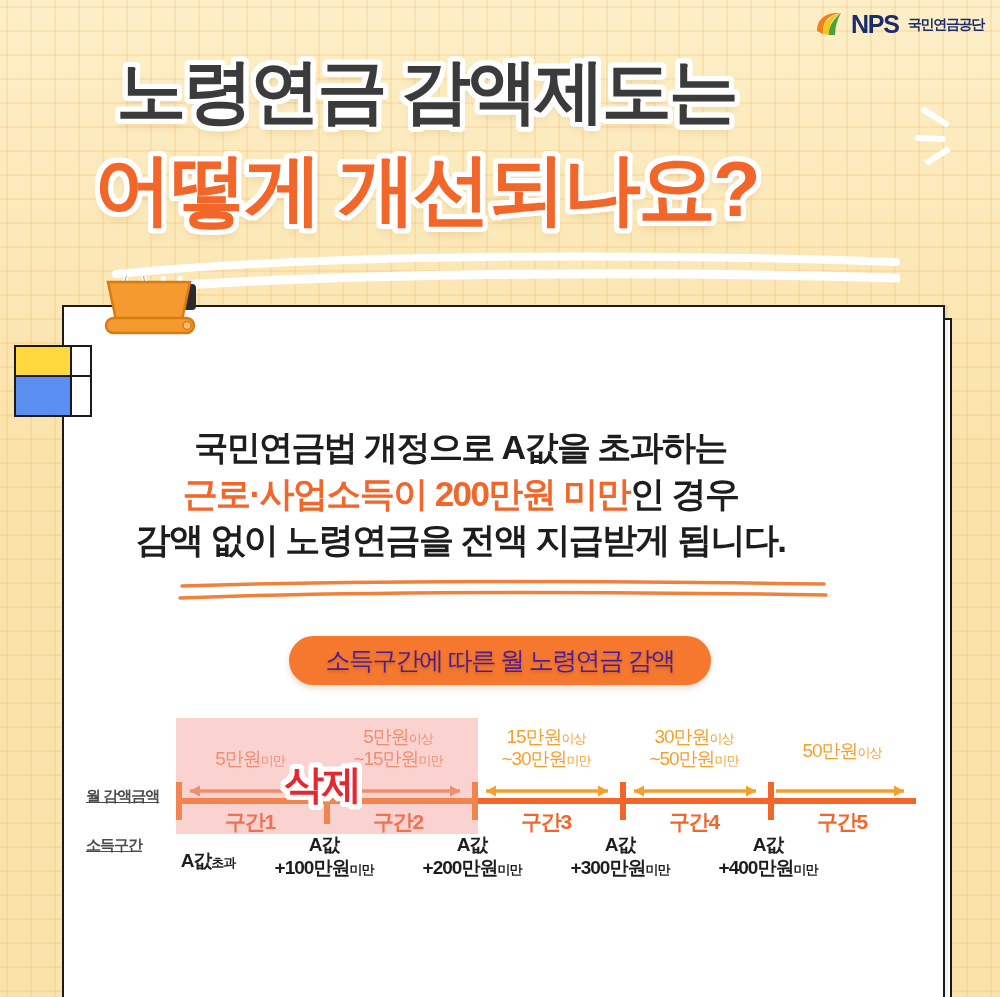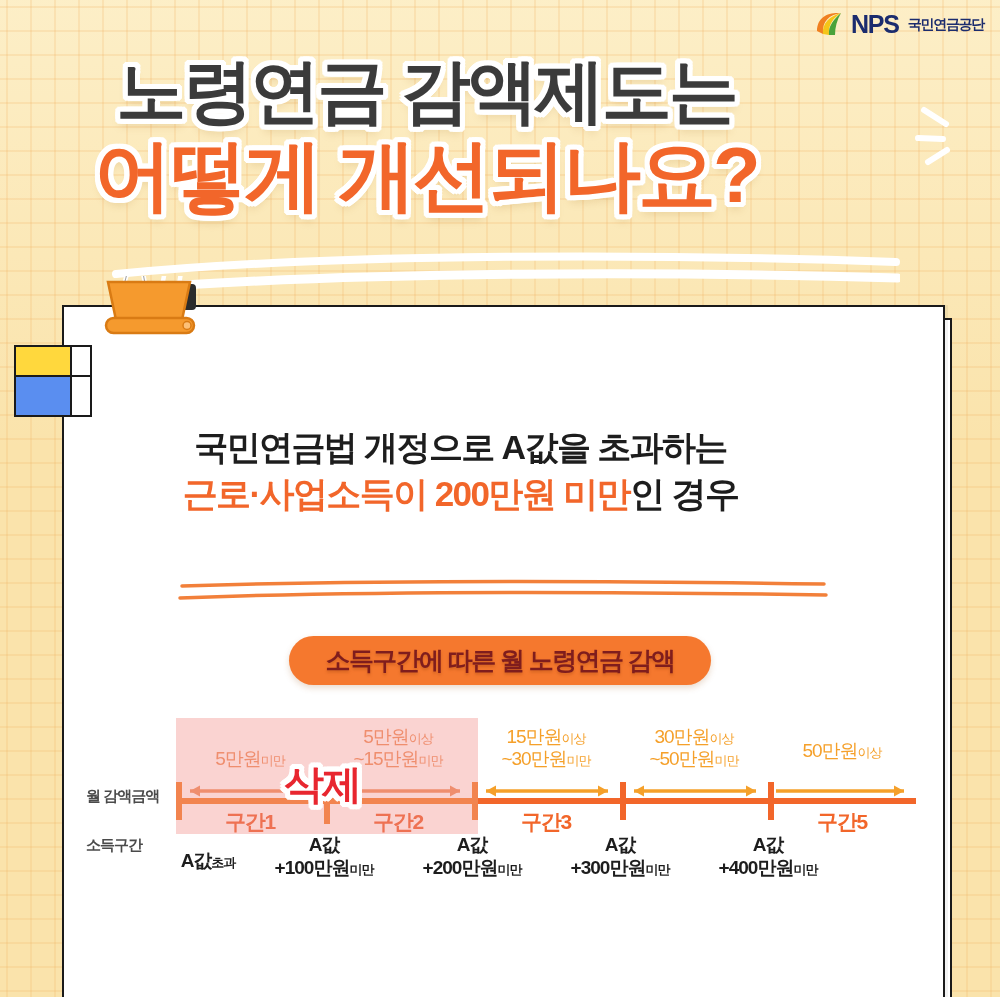--- a/index.html
+++ b/index.html
@@ -56,21 +56,21 @@
     text-shadow:
       -4px -4px 0 #fff, 4px -4px 0 #fff, -4px 4px 0 #fff, 4px 4px 0 #fff,
       -5px 0 0 #fff, 5px 0 0 #fff, 0 -5px 0 #fff, 0 5px 0 #fff,
       -3px -5px 0 #fff, 3px -5px 0 #fff, -3px 5px 0 #fff, 3px 5px 0 #fff,
       -5px -3px 0 #fff, 5px -3px 0 #fff, -5px 3px 0 #fff, 5px 3px 0 #fff,
       0 7px 9px rgba(170,120,40,0.22);
   }
   #t2 {
     font-size:78px;
     color:#f2662a;
-    margin-top:10px;
+    margin-top:24px;
     text-shadow:
       -4px -4px 0 #fff, 4px -4px 0 #fff, -4px 4px 0 #fff, 4px 4px 0 #fff,
       -5px 0 0 #fff, 5px 0 0 #fff, 0 -5px 0 #fff, 0 5px 0 #fff,
       -3px -5px 0 #fff, 3px -5px 0 #fff, -3px 5px 0 #fff, 3px 5px 0 #fff,
       -5px -3px 0 #fff, 5px -3px 0 #fff, -5px 3px 0 #fff, 5px 3px 0 #fff,
       0 7px 9px rgba(170,120,40,0.22);
   }
   #sparkle {
     position:absolute; right:28px; top:98px;
     width:60px; height:70px;
@@ -136,37 +136,37 @@
   
   #pill {
     position:absolute; left:289px; top:636px;
     width:422px; height:49px;
     background:#f5782e;
     border-radius:26px;
     display:flex; align-items:center; justify-content:center;
     box-shadow:0 3px 6px rgba(160,90,30,0.22);
   }
   #pill-label {
-    color:#7f1d1d; font-weight:bold; font-size:25px;
+    color:#4c1d95; font-weight:normal; font-size:25px;
     letter-spacing:-1.6px; line-height:1;
     text-shadow:0 2px 3px rgba(150,60,10,0.35);
   }
 
   
   #diagram { position:absolute; left:0; top:700px; width:1000px; height:210px; }
 
   #pink-box {
     position:absolute; left:176px; top:18px;
     width:302px; height:116px;
     background:#fad3d1;
   }
 
   .ax-label {
     position:absolute; font-size:15px; font-weight:bold;
-    color:#4a4a4a; letter-spacing:-1px; white-space:nowrap;
+    color:#4a4a4a; letter-spacing:-1px; white-space:nowrap;text-decoration:underline;
   }
   #ax-amount { left:86px; top:87px; }
   #ax-income { left:86px; top:136px; }
 
   
   #baseline {
     position:absolute; left:176px; top:98px;
     width:740px; height:6px; background:#f2662a;
   }
   #baseline-pink {
@@ -280,20 +280,21 @@
 
     <path d="M14 6 L96 6 L88 44 L22 44 Z" fill="#f59a2e" stroke="#d97b14" stroke-width="2.5"></path>
 
     <rect x="12" y="42" width="88" height="15" rx="7.5" fill="#f59a2e" stroke="#d97b14" stroke-width="2.5"></rect>
     <circle cx="93" cy="49.5" r="4" fill="#fcc077" stroke="#d97b14" stroke-width="1.5"></circle>
   </svg>
 
   <div id="body-text">
     <div class="b-line" id="b1">국민연금법 개정으로 A값을 초과하는</div>
     <div class="b-line" id="b2"><span class="hl">근로·사업소득이 200만원 미만</span><span>인 경우</span></div>
+    <div class="b-line" id="b3">감액 없이 노령연금을 전액 지급받게 됩니다.</div>
   </div>
 
   <svg id="body-underlines" viewBox="0 0 650 26">
     <path d="M4 8 C200 2 450 3 646 6" stroke="#f2803a" stroke-width="3.5" fill="none" stroke-linecap="round"></path>
     <path d="M2 20 C210 12 460 14 648 17" stroke="#f2803a" stroke-width="3.5" fill="none" stroke-linecap="round"></path>
   </svg>
 
   <div id="pill">
     <span id="pill-label">소득구간에 따른 월 노령연금 감액</span>
   </div>
@@ -358,20 +359,21 @@
       <div><span class="big">30만원</span><span class="sm">이상</span></div>
       <div><span class="big">~50만원</span><span class="sm">미만</span></div>
     </div>
     <div class="seg-arrow" style="left:624px; top:84px; width:142px;">
       <svg width="142" height="14" viewBox="0 0 142 14">
         <line x1="10" y1="7" x2="132" y2="7" stroke="#f5a02a" stroke-width="3.5"></line>
         <path d="M10 7 L20 1.5 L20 12.5 Z" fill="#f5a02a"></path>
         <path d="M132 7 L122 1.5 L122 12.5 Z" fill="#f5a02a"></path>
       </svg>
     </div>
+    <div class="seg-name" style="left:620px; top:108px; width:148px;">구간4</div>
 
     <div class="seg-cap" style="left:768px; top:40px; width:148px;">
       <span class="big">50만원</span><span class="sm">이상</span>
     </div>
     <div class="seg-arrow" style="left:772px; top:84px; width:142px;">
       <svg width="142" height="14" viewBox="0 0 142 14">
         <line x1="4" y1="7" x2="132" y2="7" stroke="#f5a02a" stroke-width="3.5"></line>
         <path d="M132 7 L122 1.5 L122 12.5 Z" fill="#f5a02a"></path>
       </svg>
     </div>

